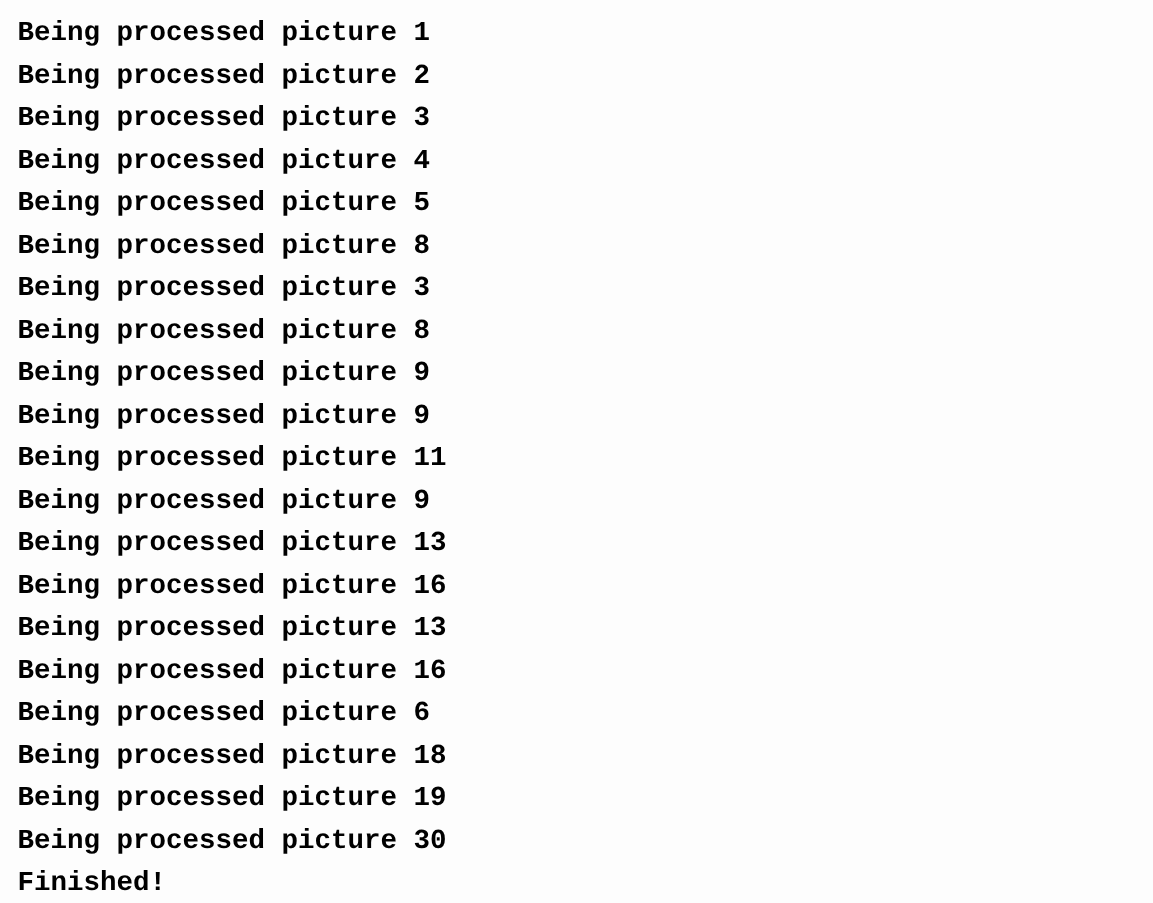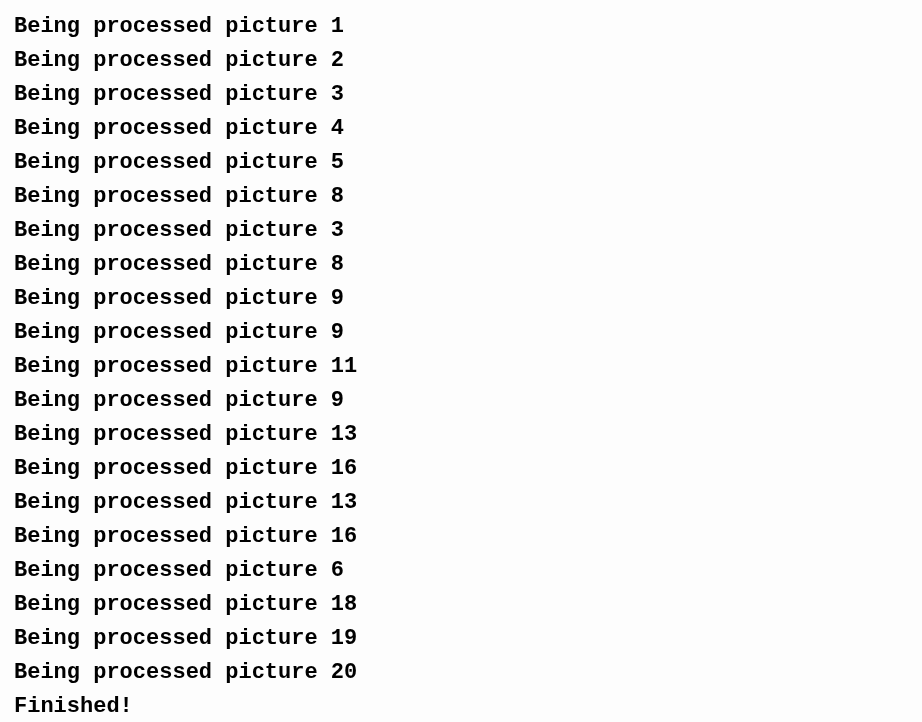--- a/index.html
+++ b/index.html
@@ -40,15 +40,15 @@
   <div class="console-line">Being processed picture 9</div>
   <div class="console-line">Being processed picture 11</div>
   <div class="console-line">Being processed picture 9</div>
   <div class="console-line">Being processed picture 13</div>
   <div class="console-line">Being processed picture 16</div>
   <div class="console-line">Being processed picture 13</div>
   <div class="console-line">Being processed picture 16</div>
   <div class="console-line">Being processed picture 6</div>
   <div class="console-line">Being processed picture 18</div>
   <div class="console-line">Being processed picture 19</div>
-  <div class="console-line">Being processed picture 20</div>
+  <div class="console-line">Being processed picture 30</div>
   <div class="console-line">Finished!</div>
 </div>
 
 </body></html>

